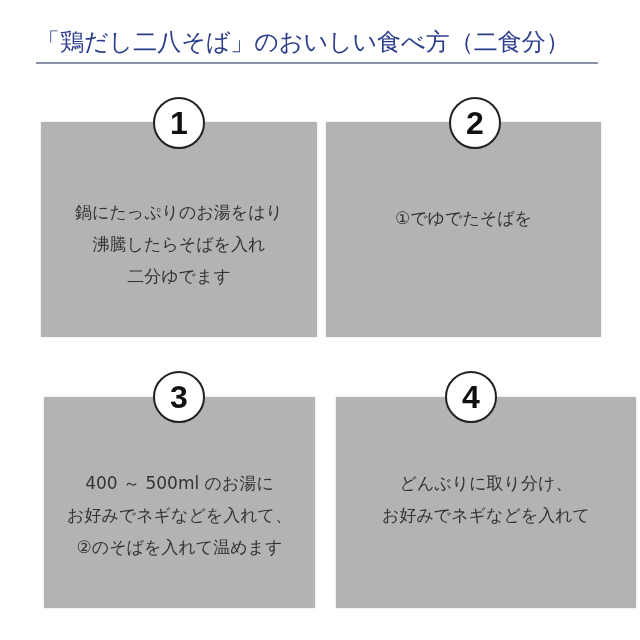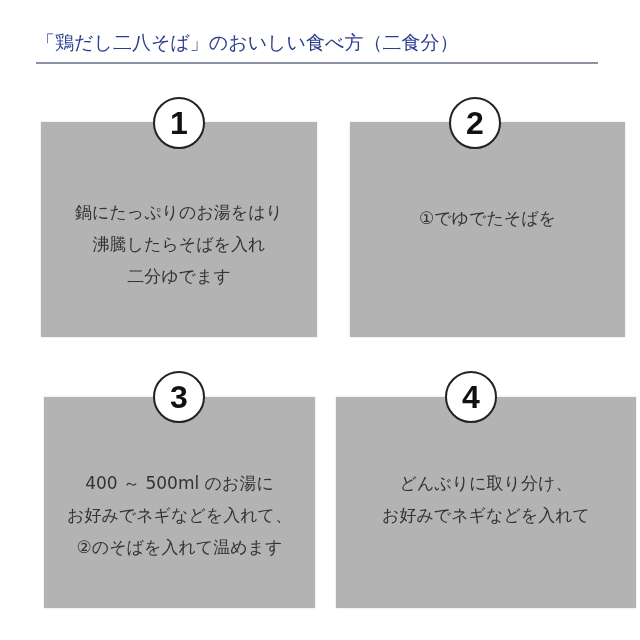--- a/index.html
+++ b/index.html
@@ -12,21 +12,21 @@
     }
     body {
       position: relative;
       font-family: "DejaVu Sans", "Liberation Sans", sans-serif;
     }
     .title {
       position: absolute;
       left: 36px;
       top: 26px;
       width: 568px;
-      font-size: 19px;
+      font-size: 24px;
       line-height: 32px;
       color: #2b3d8c;
       letter-spacing: 0px;
       white-space: nowrap;
     }
     .title-rule {
       position: absolute;
       left: 36px;
       top: 62px;
       width: 562px;
@@ -74,21 +74,21 @@
 
 <div class="panel" style="left:41px; top:122px; width:276px; height:215px;">
   <div class="panel-text" style="top:74px;">
     <div>鍋にたっぷりのお湯をはり</div>
     <div>沸騰したらそばを入れ</div>
     <div>二分ゆでます</div>
   </div>
 </div>
 <div class="badge" style="left:153px; top:97px;">1</div>
 
-<div class="panel" style="left:350px; top:122px; width:275px; height:215px;">
+<div class="panel" style="left:326px; top:122px; width:275px; height:215px;">
   <div class="panel-text" style="top:80px;">
     <div>①でゆでたそばを</div>
   </div>
 </div>
 <div class="badge" style="left:449px; top:97px;">2</div>
 
 <div class="panel" style="left:44px; top:397px; width:271px; height:211px;">
   <div class="panel-text" style="top:70px;">
     <div>400 ～ 500ml のお湯に</div>
     <div>お好みでネギなどを入れて、</div>

